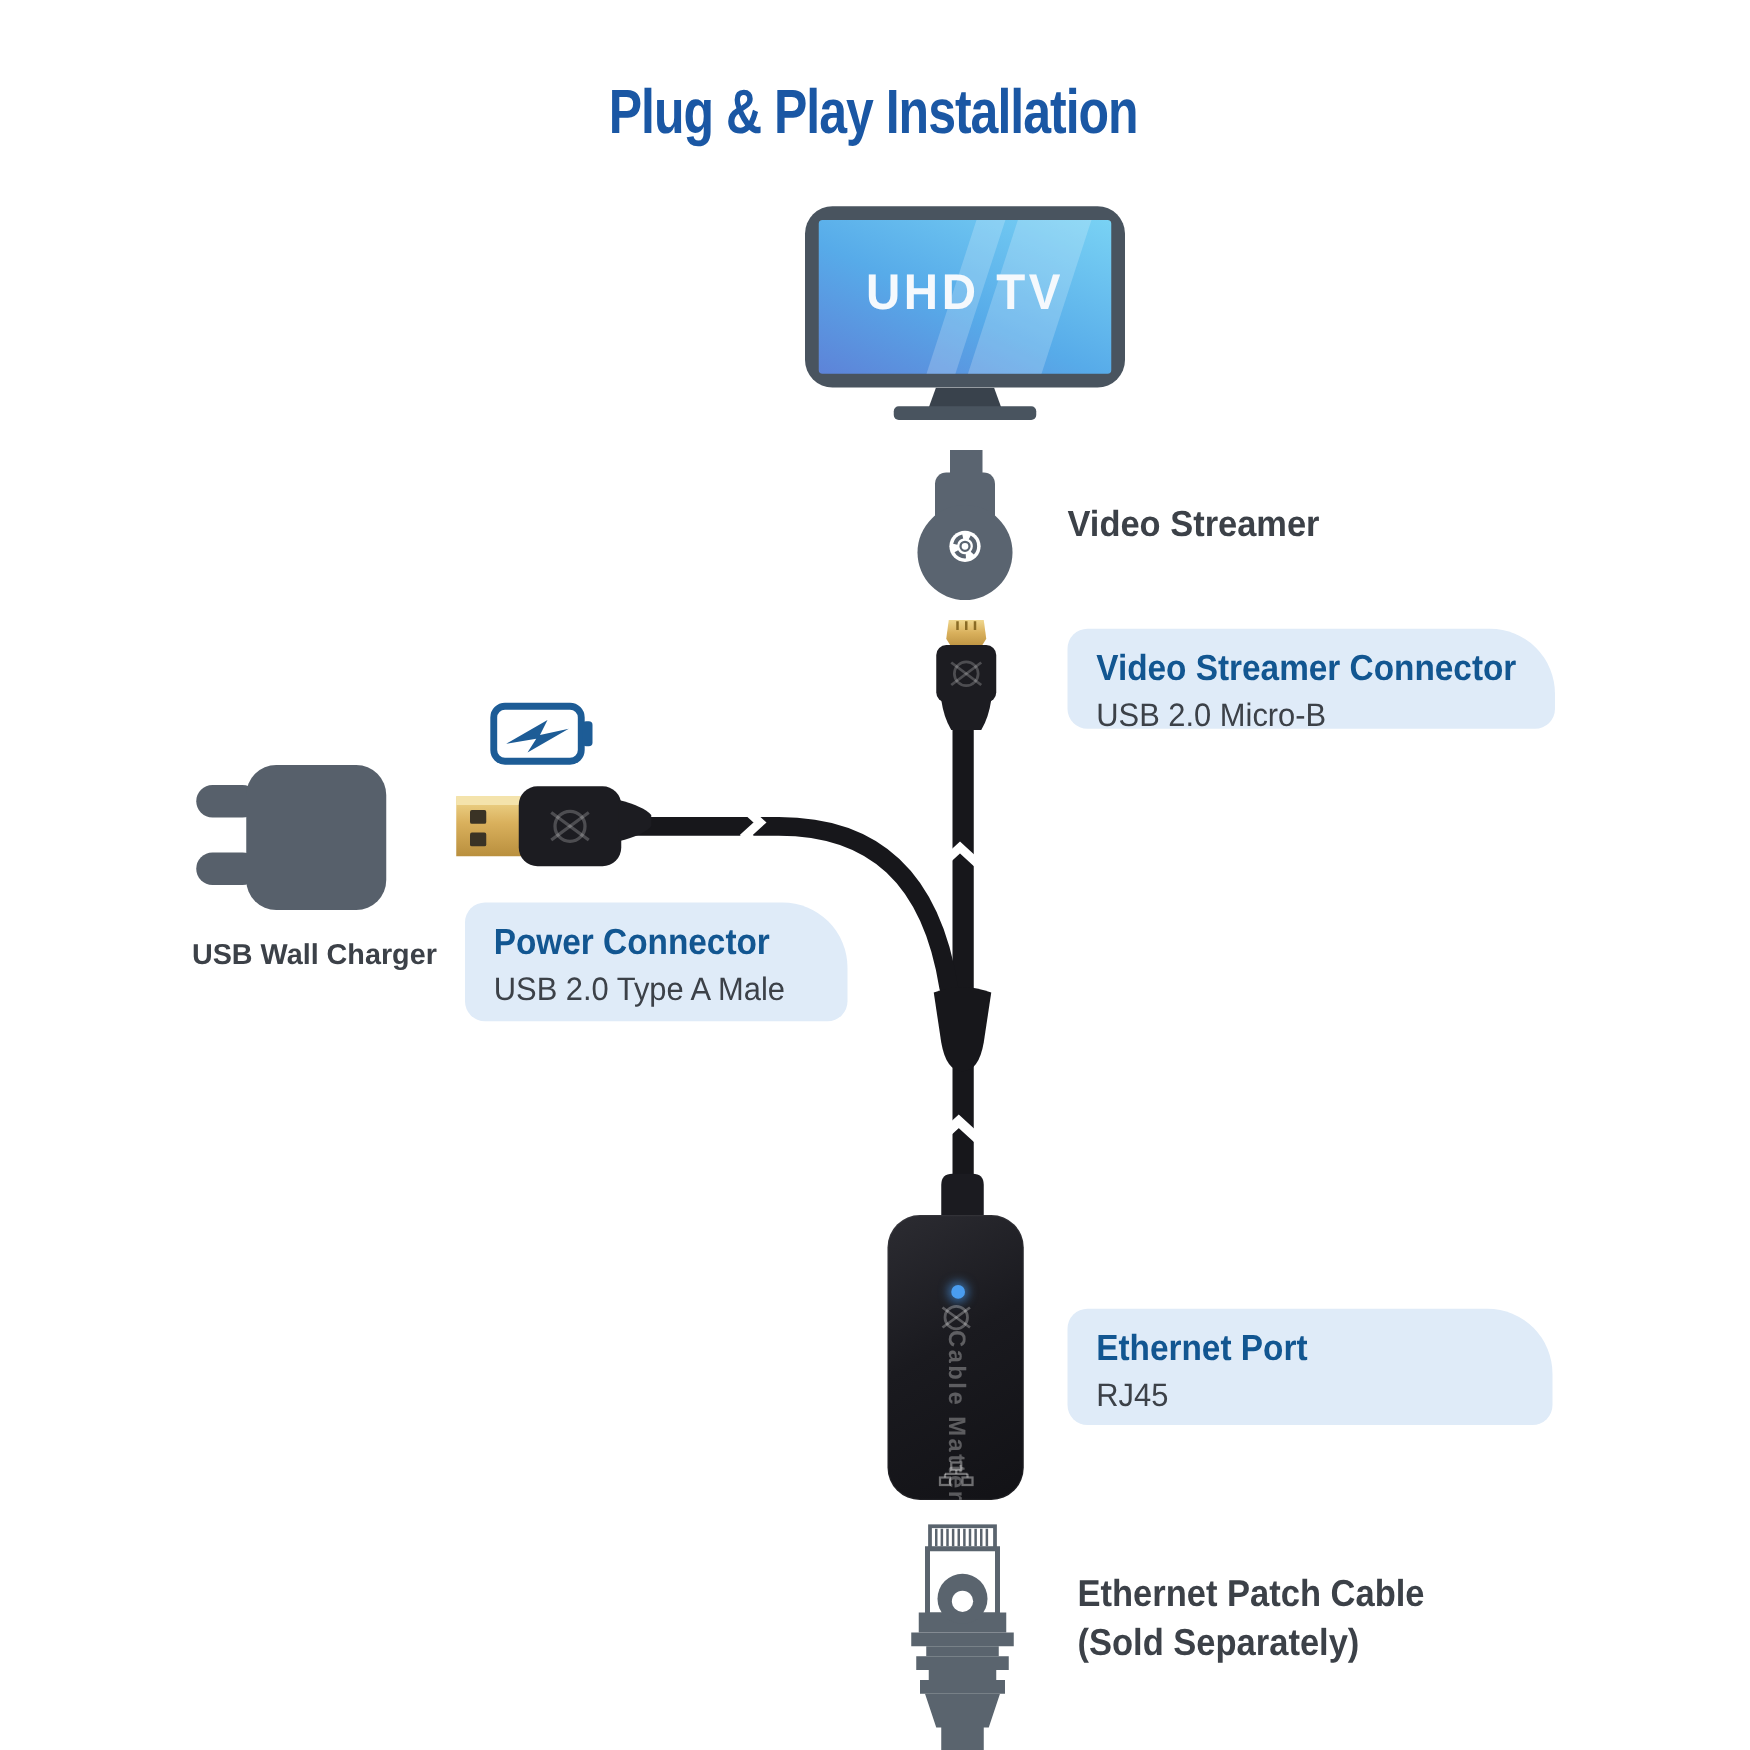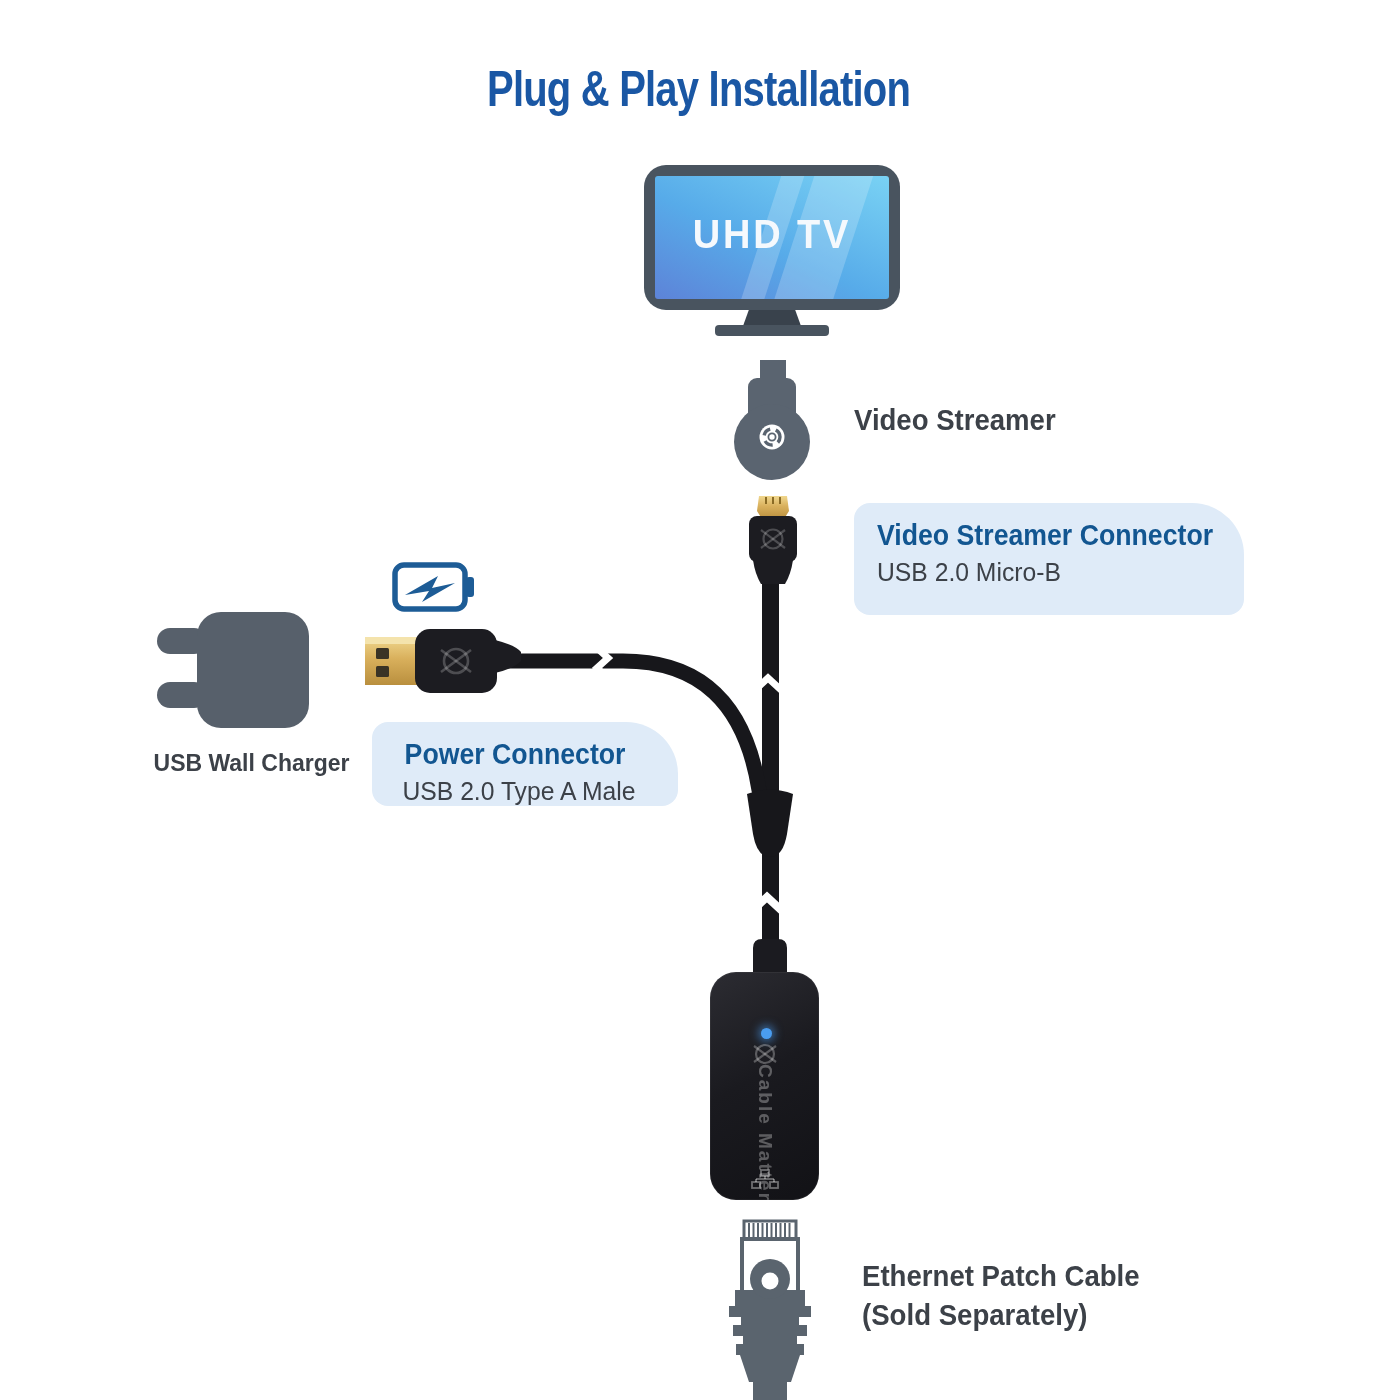--- a/index.html
+++ b/index.html
@@ -47,22 +47,22 @@
   #wall-charger-label{left:97px;top:744px;width:215px;text-align:center;font-size:23px;line-height:39px;}
   #patch-cable-label{left:815px;top:1256px;font-size:30px;line-height:39px;transform:scaleX(.92);transform-origin:left;white-space:nowrap;}
 
   
   .callout{background:var(--callout-bg);border-radius:16px 52px 16px 16px;box-sizing:border-box;
     padding:16px 22px 0 23px;}
   .callout h3{margin:0;font-size:29px;font-weight:bold;color:var(--callout-title);
     transform:scaleX(.92);transform-origin:left;white-space:nowrap;}
   .callout p{margin:5px 0 0 0;font-size:26px;color:var(--body-text);
     transform:scaleX(.95);transform-origin:left;white-space:nowrap;}
-  #callout-vsc{left:807px;top:503px;width:390px;height:112px;}
-  #callout-power{left:325px;top:722px;width:306px;height:84px;text-align:center;}
+  #callout-vsc{left:807px;top:503px;width:390px;height:80px;}
+  #callout-power{left:325px;top:722px;width:306px;height:95px;}
   #callout-ethernet{left:807px;top:1047px;width:388px;height:93px;}
 
   
   #charger-body{left:150px;top:612px;width:112px;height:116px;background:var(--slate);border-radius:24px;}
   .prong{background:var(--slate);border-radius:13px;width:50px;height:26px;}
   #prong-top{left:110px;top:628px;}
   #prong-bottom{left:110px;top:682px;}
 
   
   #adapter-body{left:663px;top:972px;width:109px;height:228px;border-radius:26px;
@@ -215,19 +215,23 @@
   </div>
 
   <div id="callout-vsc" class="abs callout">
     <h3>Video Streamer Connector</h3>
     <p>USB 2.0 Micro-B</p>
   </div>
   <div id="callout-power" class="abs callout">
     <h3>Power Connector</h3>
     <p>USB 2.0 Type A Male</p>
   </div>
+  <div id="callout-ethernet" class="abs callout">
+    <h3>Ethernet Port</h3>
+    <p>RJ45</p>
+  </div>
 
   <div id="patch-cable-label" class="abs plain-label">
     <div>Ethernet Patch Cable</div>
     <div>(Sold Separately)</div>
   </div>
 
 </div>
 
 </body></html>

